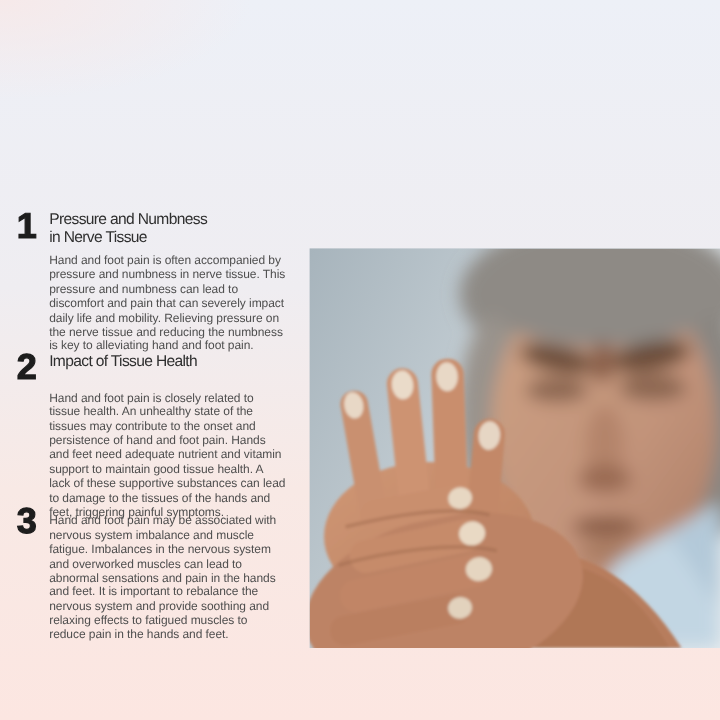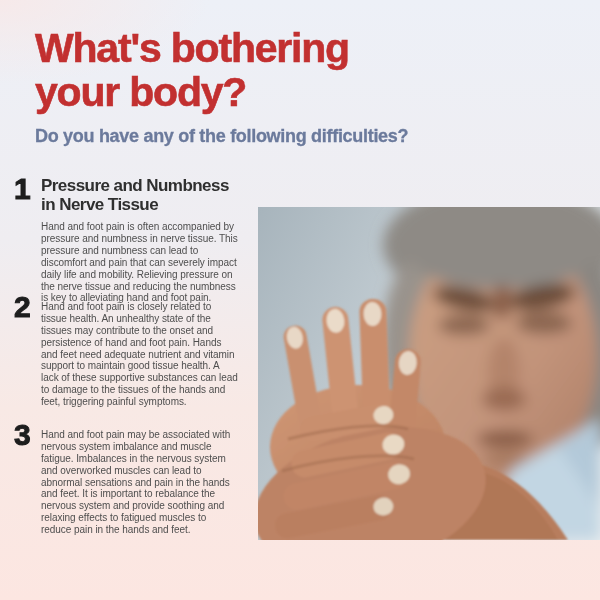--- a/index.html
+++ b/index.html
@@ -31,54 +31,50 @@
     display:grid;grid-template-columns:22px 1fr;column-gap:5px;
   }
   .sec-1{top:176px}
   .sec-2{top:294px}
   .sec-3{top:422px}
   .sec-num{
     grid-column:1;font-size:30px;font-weight:900;color:#1d1d1d;
     line-height:0.85;-webkit-text-stroke:1px #1d1d1d;letter-spacing:-1px;
   }
   .sec-title{
-    grid-column:2;font-size:17px;font-weight:700;color:#2f2f2f;
+    grid-column:2;font-size:13px;font-weight:400;color:#2f2f2f;
     line-height:1.12;letter-spacing:-0.55px;white-space:pre-line;
   }
   .sec-body{
     grid-column:2;margin-top:7px;width:197px;
     font-size:10px;line-height:1.19;color:#4e4e4e;letter-spacing:-0.05px;
   }
   
   .photo{
     position:absolute;left:258px;top:207px;width:342px;height:333px;
     overflow:hidden;background:linear-gradient(115deg,#a7b4bc 0%,#c3cdd3 40%,#dde3e6 75%,#e9edef 100%);
   }
   .photo svg{display:block}
 </style>
 </head>
 <body>
 
 <div class="page">
 
-  <div class="header">
-    <h1 class="main-title">What's bothering
-your body?</h1>
-    <div class="subtitle">Do you have any of the following difficulties?</div>
-  </div>
 
   <div class="section sec-1">
     <div class="sec-num">1</div>
     <div class="sec-title">Pressure and Numbness
 in Nerve Tissue</div>
     <div class="sec-body">Hand and foot pain is often accompanied by pressure and numbness in nerve tissue. This pressure and numbness can lead to discomfort and pain that can severely impact daily life and mobility. Relieving pressure on the nerve tissue and reducing the numbness is key to alleviating hand and foot pain.</div>
   </div>
 
   <div class="section sec-2">
     <div class="sec-num">2</div>
+    <div class="sec-title">Impact of Tissue Health</div>
     <div class="sec-body">Hand and foot pain is closely related to tissue health. An unhealthy state of the tissues may contribute to the onset and persistence of hand and foot pain. Hands and feet need adequate nutrient and vitamin support to maintain good tissue health. A lack of these supportive substances can lead to damage to the tissues of the hands and feet, triggering painful symptoms.</div>
   </div>
 
   <div class="section sec-3">
     <div class="sec-num">3</div>
     <div class="sec-body">Hand and foot pain may be associated with nervous system imbalance and muscle fatigue. Imbalances in the nervous system and overworked muscles can lead to abnormal sensations and pain in the hands and feet. It is important to rebalance the nervous system and provide soothing and relaxing effects to fatigued muscles to reduce pain in the hands and feet.</div>
   </div>
 
   <div class="photo">
     <svg width="342" height="333" viewBox="0 0 342 333" xmlns="http://www.w3.org/2000/svg">

